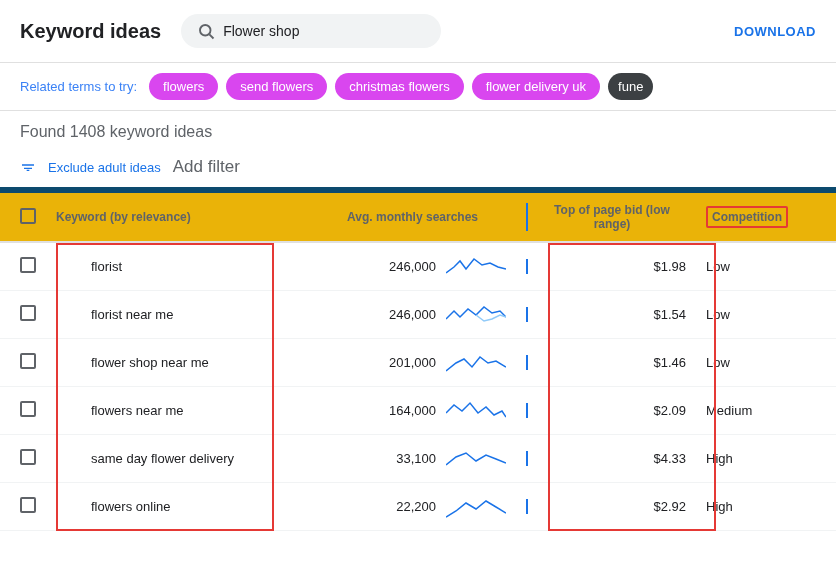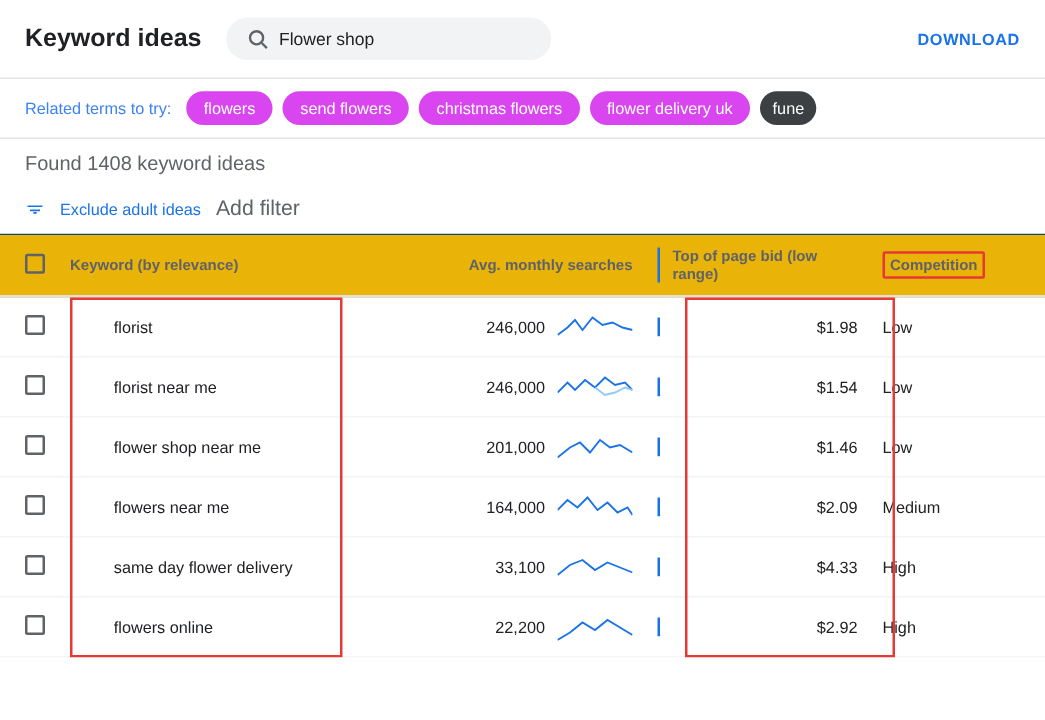--- a/index.html
+++ b/index.html
@@ -16,31 +16,31 @@
     
     .related-terms { display: flex; align-items: center; padding: 10px 20px; border-bottom: 1px solid #e0e0e0; gap: 8px; overflow: hidden; }
     .related-label { font-size: 13px; color: #3b82f6; white-space: nowrap; margin-right: 4px; }
     .term-chip { background: #d946ef; color: #fff; border-radius: 16px; padding: 6px 14px; font-size: 13px; white-space: nowrap; cursor: pointer; }
     .term-chip-partial { background: #3c4043; color: #fff; border-radius: 16px; padding: 6px 10px; font-size: 13px; white-space: nowrap; overflow: hidden; max-width: 50px; cursor: pointer; }
 
     
     .found-count { padding: 12px 20px 8px 20px; font-size: 16px; color: #5f6368; }
 
     
-    .filter-row { display: flex; align-items: center; padding: 8px 20px 10px 20px; border-bottom: 1px solid #0c4a6e; gap: 12px; }
+    .filter-row { display: flex; align-items: center; padding: 8px 20px 10px 20px; border-bottom: 6px solid #0c4a6e; gap: 12px; }
     .exclude-link { color: #1a73e8; font-size: 13px; cursor: pointer; }
     .add-filter { color: #5f6368; font-size: 17px; cursor: pointer; }
 
     
     .table-container { width: 100%; }
     .table-header { display: flex; align-items: center; padding: 10px 20px; border-bottom: 2px solid #e0e0e0; background: #eab308; }
     .col-check { width: 36px; flex-shrink: 0; }
     .col-keyword { flex: 1; font-size: 12px; font-weight: 600; color: #5f6368; }
     .col-searches { width: 200px; text-align: right; font-size: 12px; font-weight: 600; color: #5f6368; padding-right: 20px; }
-    .col-bid { width: 170px; text-align: left; font-size: 12px; font-weight: 600; color: #5f6368; padding-right: 10px; border-left: 2px solid #1a73e8; padding-left: 10px; }
+    .col-bid { width: 170px; text-align: center; font-size: 12px; font-weight: 600; color: #5f6368; padding-right: 10px; border-left: 2px solid #1a73e8; padding-left: 10px; margin-left: 28px; }
     .col-competition { width: 120px; font-size: 12px; font-weight: 600; color: #5f6368; padding-left: 10px; }
 
     
     .table-row { display: flex; align-items: center; padding: 0 20px; border-bottom: 1px solid #f1f3f4; height: 48px; }
 
     .row-check { width: 36px; flex-shrink: 0; }
     .row-keyword { flex: 1; font-size: 13px; color: #202124; margin-left: 35px; }
     .row-searches { width: 200px; display: flex; align-items: center; justify-content: flex-end; gap: 10px; padding-right: 20px; }
     .searches-num { font-size: 13px; color: #202124; }
     .row-bid { width: 170px; text-align: right; font-size: 13px; color: #202124; padding-right: 10px; border-left: 2px solid #1a73e8; padding-left: 10px; }

